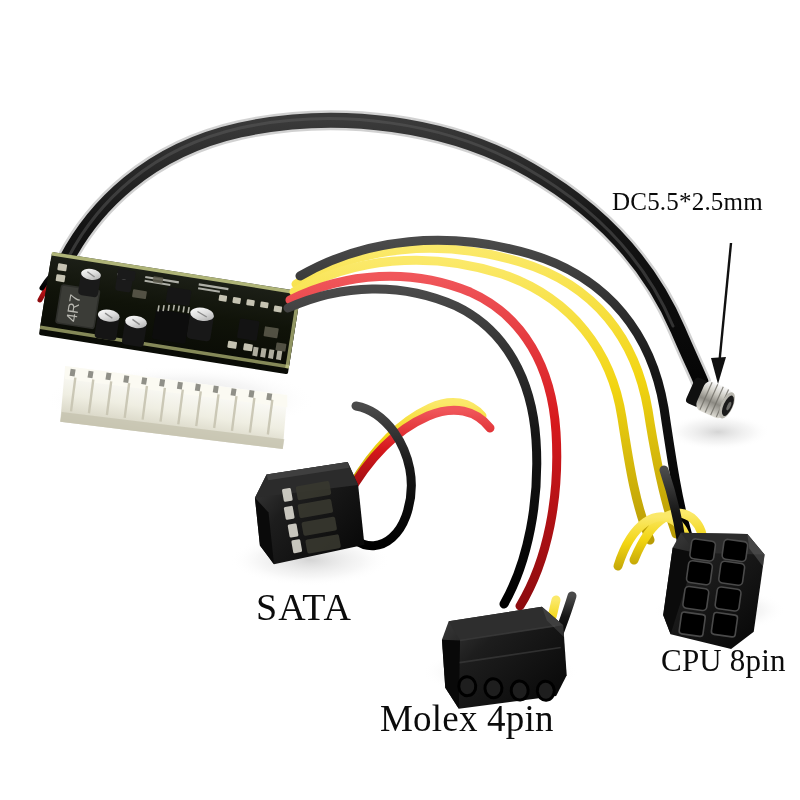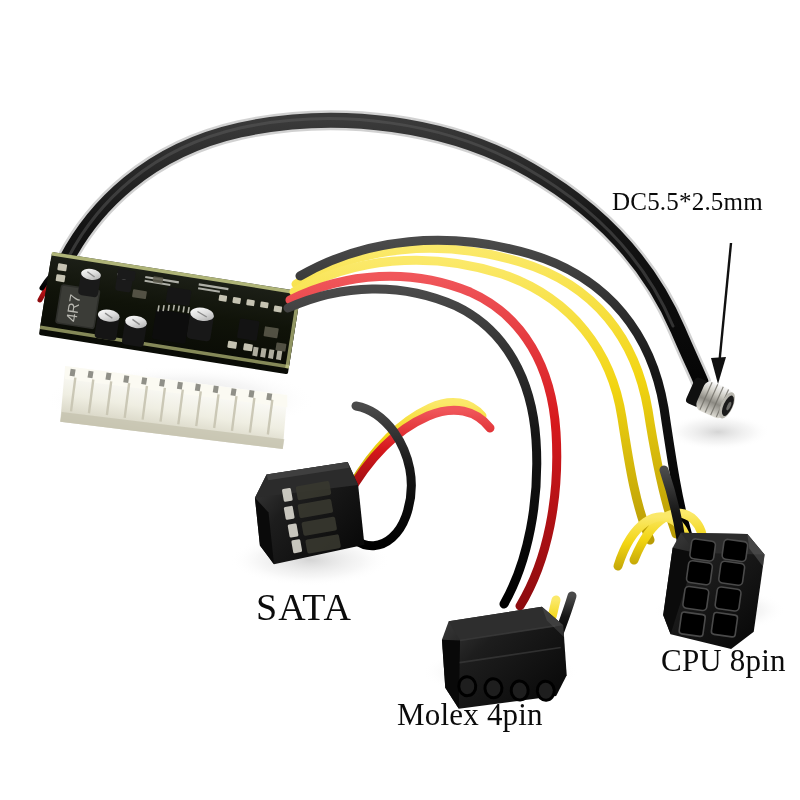--- a/index.html
+++ b/index.html
@@ -6,21 +6,21 @@
   html,body{margin:0;padding:0;background:#fff;}
   body{width:800px;height:800px;overflow:hidden;
        font-family:"Liberation Serif","DejaVu Serif",serif;}
   #stage{position:relative;width:800px;height:800px;background:#ffffff;}
   #art{position:absolute;inset:0;width:800px;height:800px;}
   .lbl{position:absolute;color:#0b0b0b;font-weight:400;
        font-family:"Liberation Serif","DejaVu Serif",serif;
        white-space:nowrap;letter-spacing:.2px;}
   #lbl-dc{left:612px;top:188px;font-size:25px;}
   #lbl-sata{left:224px;top:585px;font-size:38px;letter-spacing:1px;margin-left:32px;}
-  #lbl-molex{left:397px;top:697px;font-size:31px;}
+  #lbl-molex{left:380px;top:697px;font-size:37px;}
   #lbl-cpu{left:661px;top:643px;font-size:31px;}
 </style>
 </head>
 <body>
 
 <div id="stage">
 
   <svg id="art" viewBox="0 0 800 800">
     <defs>
       <linearGradient id="gSleeve" x1="0" y1="0" x2="0" y2="1">

